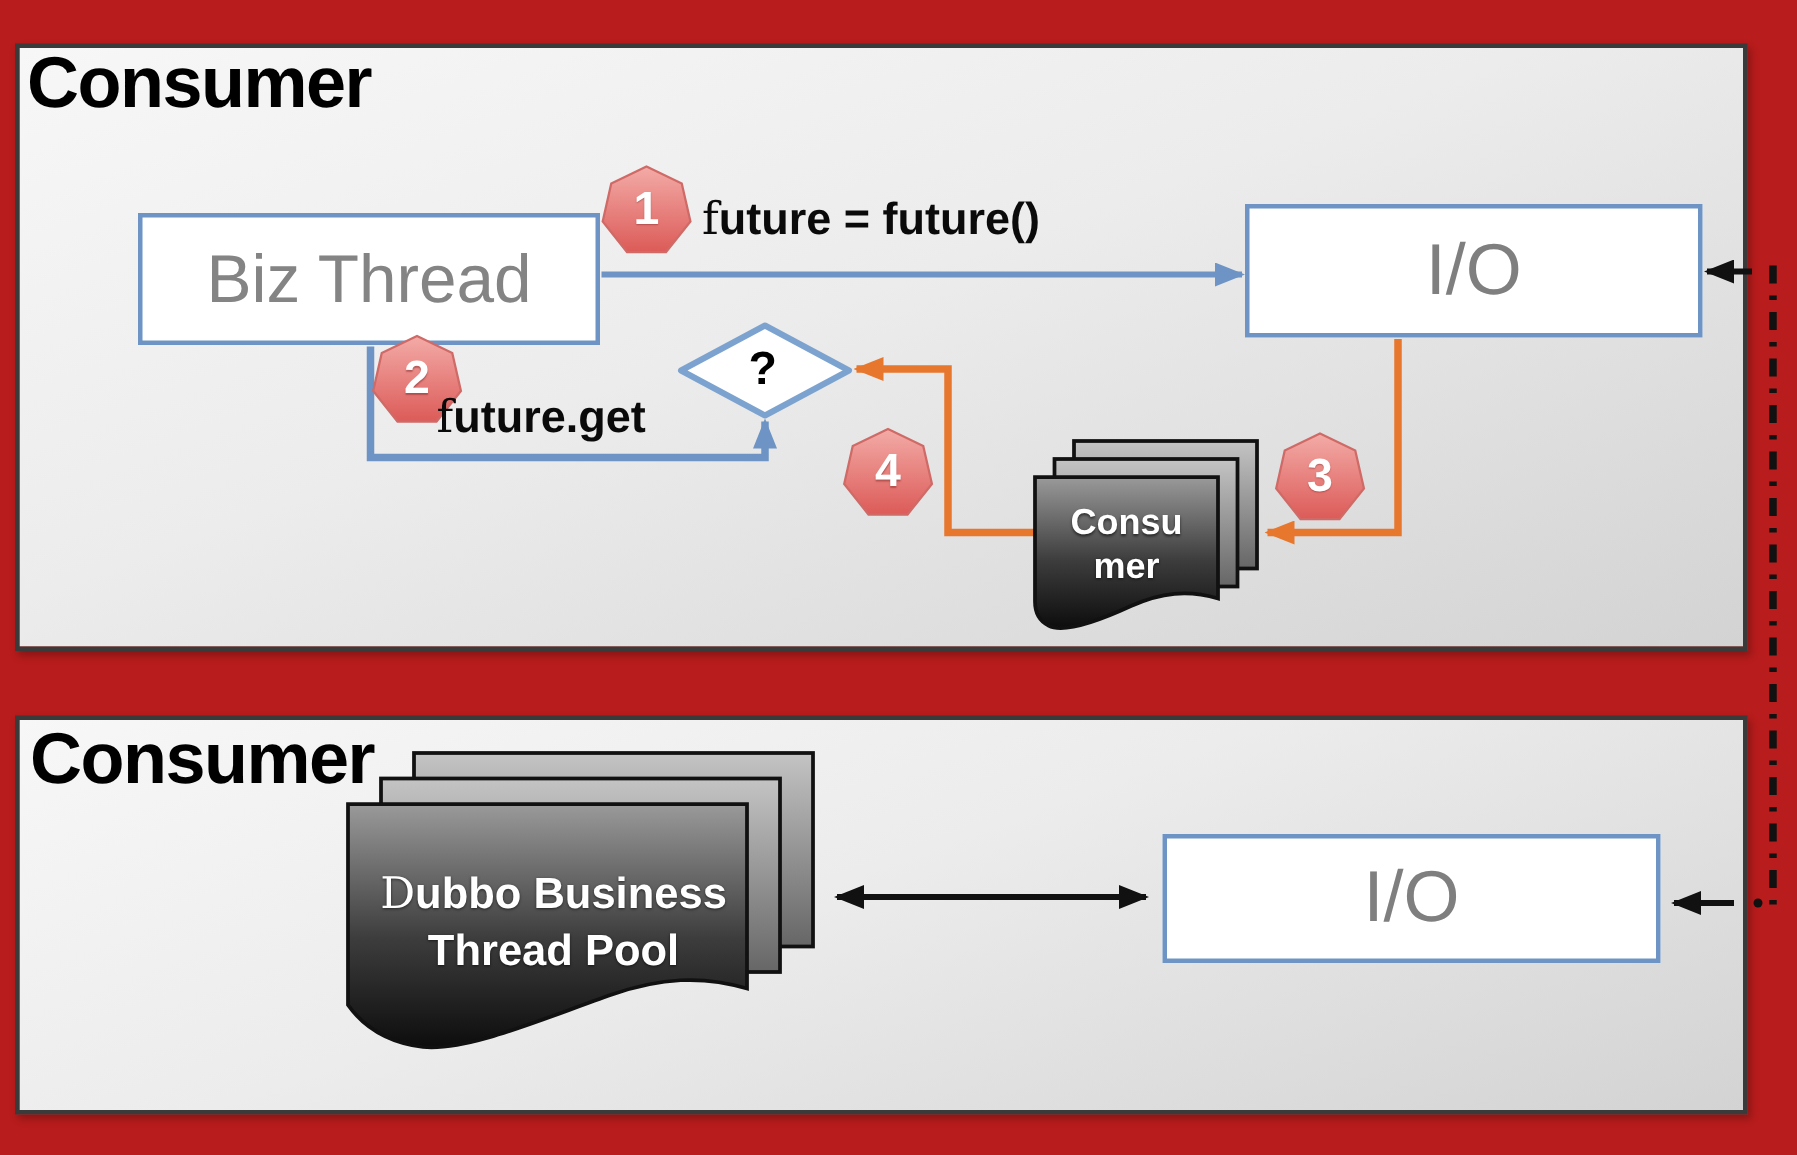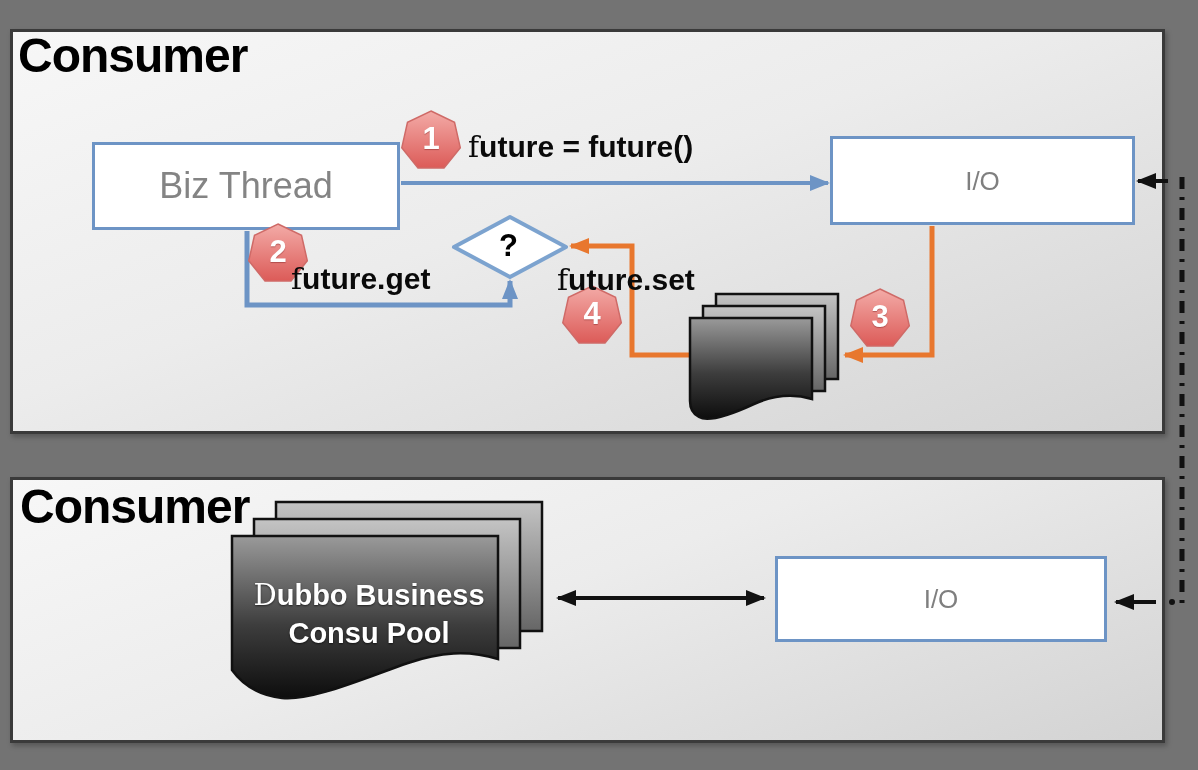--- a/index.html
+++ b/index.html
@@ -1,36 +1,36 @@
 <!DOCTYPE html>
 <html><head>
 <meta charset="utf-8">
 <style>
   html,body{margin:0;padding:0;background:#ffffff;}
   #stage{
     position:relative;width:1198px;height:770px;overflow:hidden;
-    font-family:"Liberation Sans", sans-serif;background:#737373;
+    font-family:"Liberation Sans", sans-serif;background:#b91c1c;
   }
   .panel{
     position:absolute;
     border:3px solid #3a3a3a;
     background:linear-gradient(160deg,#f7f7f7 0%,#ececec 45%,#d3d3d3 100%);
     box-shadow:2px 3px 5px rgba(0,0,0,0.25);
     box-sizing:border-box;
   }
   .panel-title{
     position:absolute;color:#000;font-size:48px;font-weight:600;
     letter-spacing:-1px;line-height:52px;white-space:nowrap;
   }
   .bluebox{
     position:absolute;background:#ffffff;border:3px solid #6d94c5;
     box-sizing:border-box;display:flex;align-items:center;justify-content:center;
   }
   .bluebox .boxlabel{
-    color:#7f7f7f;font-size:26px;line-height:40px;white-space:nowrap;
+    color:#7f7f7f;font-size:48px;line-height:40px;white-space:nowrap;
   }
   .flabel{
     position:absolute;color:#0a0a0a;font-size:30px;font-weight:bold;
     white-space:nowrap;letter-spacing:0px;
   }
   .flabel::first-letter{
     font-family:"DejaVu Serif", serif;
     font-weight:500;
   }
   .serif-first::first-letter{
@@ -59,21 +59,21 @@
 
 <div id="stage">
 
   <div class="panel" style="left:10px;top:29px;width:1155px;height:405px;"></div>
   <div class="panel-title" style="left:18px;top:30px;">Consumer</div>
 
   <div class="panel" style="left:10px;top:477px;width:1155px;height:266px;"></div>
   <div class="panel-title" style="left:20px;top:481px;">Consumer</div>
 
   <div class="bluebox" style="left:92px;top:142px;width:308px;height:88px;">
-    <span class="boxlabel" style="font-size:36px;color:#848484;">Biz Thread</span>
+    <span class="boxlabel" style="font-size:45px;color:#848484;">Biz Thread</span>
   </div>
 
   <div class="bluebox" style="left:830px;top:136px;width:305px;height:89px;">
     <span class="boxlabel">I/O</span>
   </div>
 
   <div class="bluebox" style="left:775px;top:556px;width:332px;height:86px;">
     <span class="boxlabel">I/O</span>
   </div>
 
@@ -140,23 +140,26 @@
     </g>
   </svg>
 
   <div class="badge-num" style="left:409px;top:119px;">1</div>
   <div class="badge-num" style="left:256px;top:232px;">2</div>
   <div class="badge-num" style="left:858px;top:297px;">3</div>
   <div class="badge-num" style="left:570px;top:294px;">4</div>
 
   <div class="flabel" style="left:468px;top:129px;">future = future()</div>
   <div class="flabel" style="left:291px;top:261px;">future.get</div>
-  <div class="flabel" style="left:557px;top:262px;">future.set</div>
 
   <div class="qmark" style="left:499px;top:228px;">?</div>
 
+  <div class="cardlabel" id="consumer-card-label">
+    <span class="cline">Consu</span>
+    <span class="cline">mer</span>
+  </div>
 
   <div class="cardlabel" id="pool-card-label">
     <span class="cline serif-first">Dubbo Business</span>
-    <span class="cline">Consu Pool</span>
+    <span class="cline">Thread Pool</span>
   </div>
 
 </div>
 
 </body></html>

